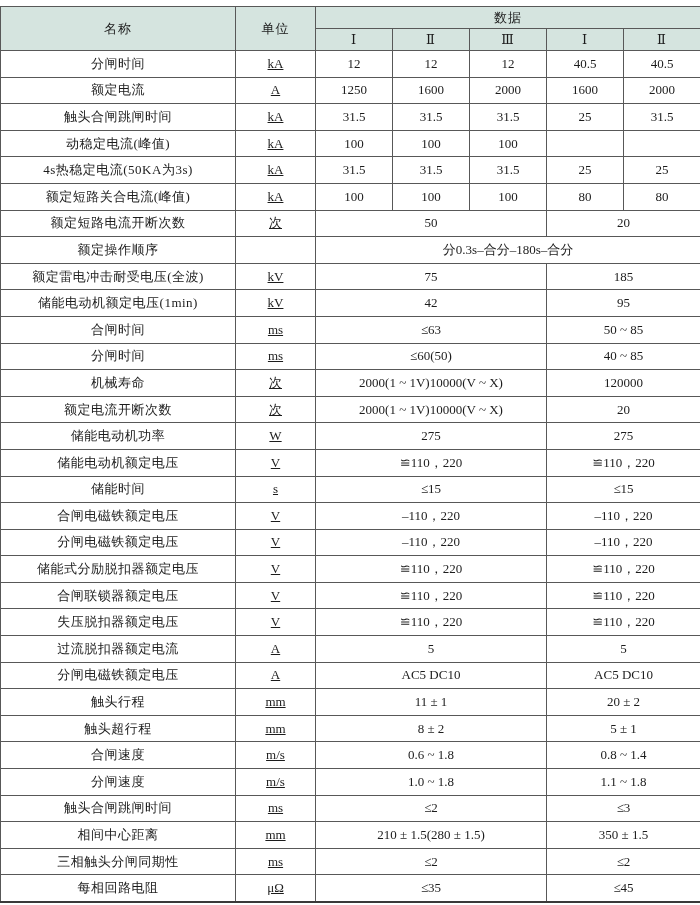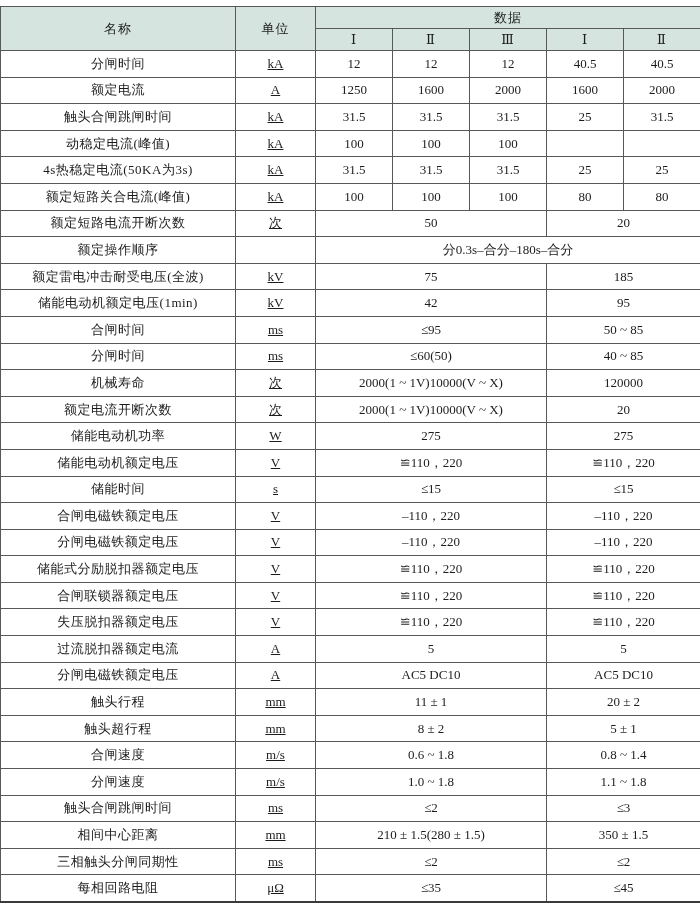--- a/index.html
+++ b/index.html
@@ -149,21 +149,21 @@
         </tr>
         <tr>
           <td class="name">储能电动机额定电压(1min)</td>
           <td class="unit">kV</td>
           <td class="val" colspan="3">42</td>
           <td class="val" colspan="2">95</td>
         </tr>
         <tr>
           <td class="name">合闸时间</td>
           <td class="unit">ms</td>
-          <td class="val" colspan="3">≤95</td>
+          <td class="val" colspan="3">≤63</td>
           <td class="val" colspan="2">50 ~ 85</td>
         </tr>
         <tr>
           <td class="name">分闸时间</td>
           <td class="unit">ms</td>
           <td class="val" colspan="3">≤60(50)</td>
           <td class="val" colspan="2">40 ~ 85</td>
         </tr>
         <tr>
           <td class="name">机械寿命</td>

